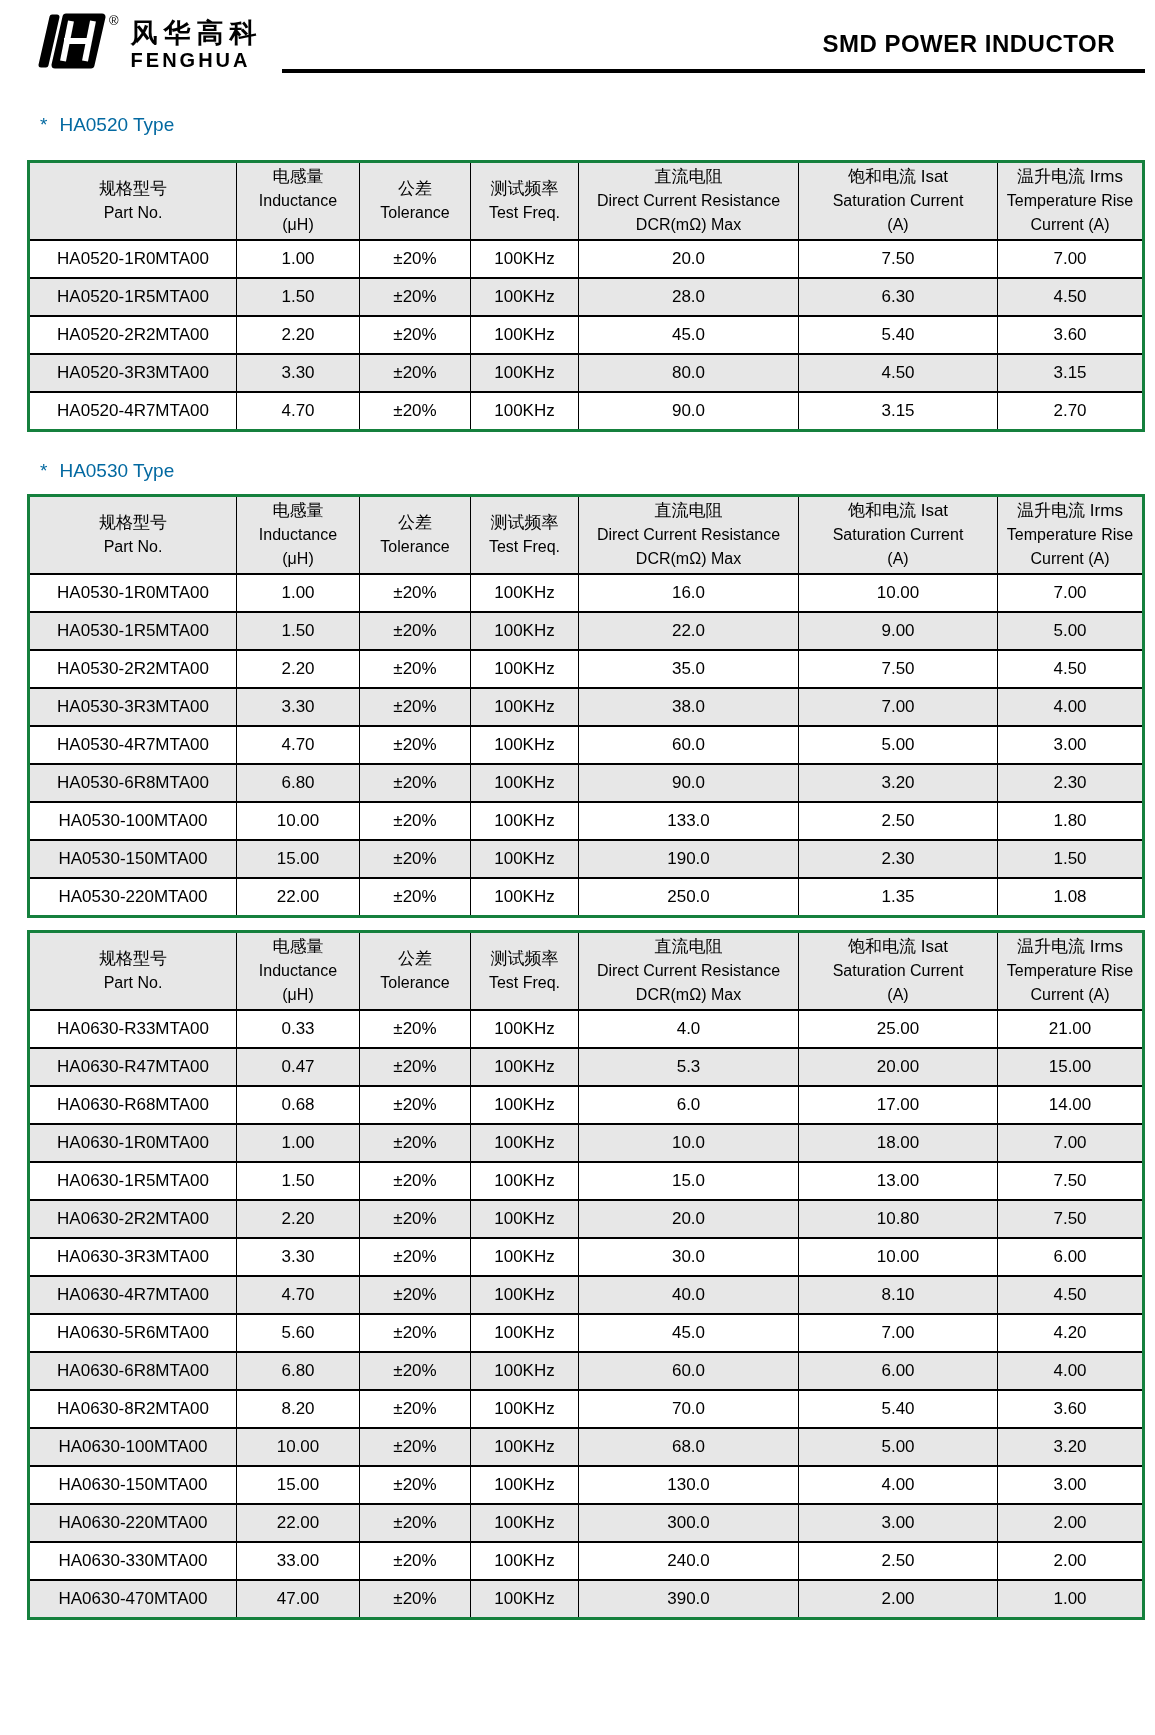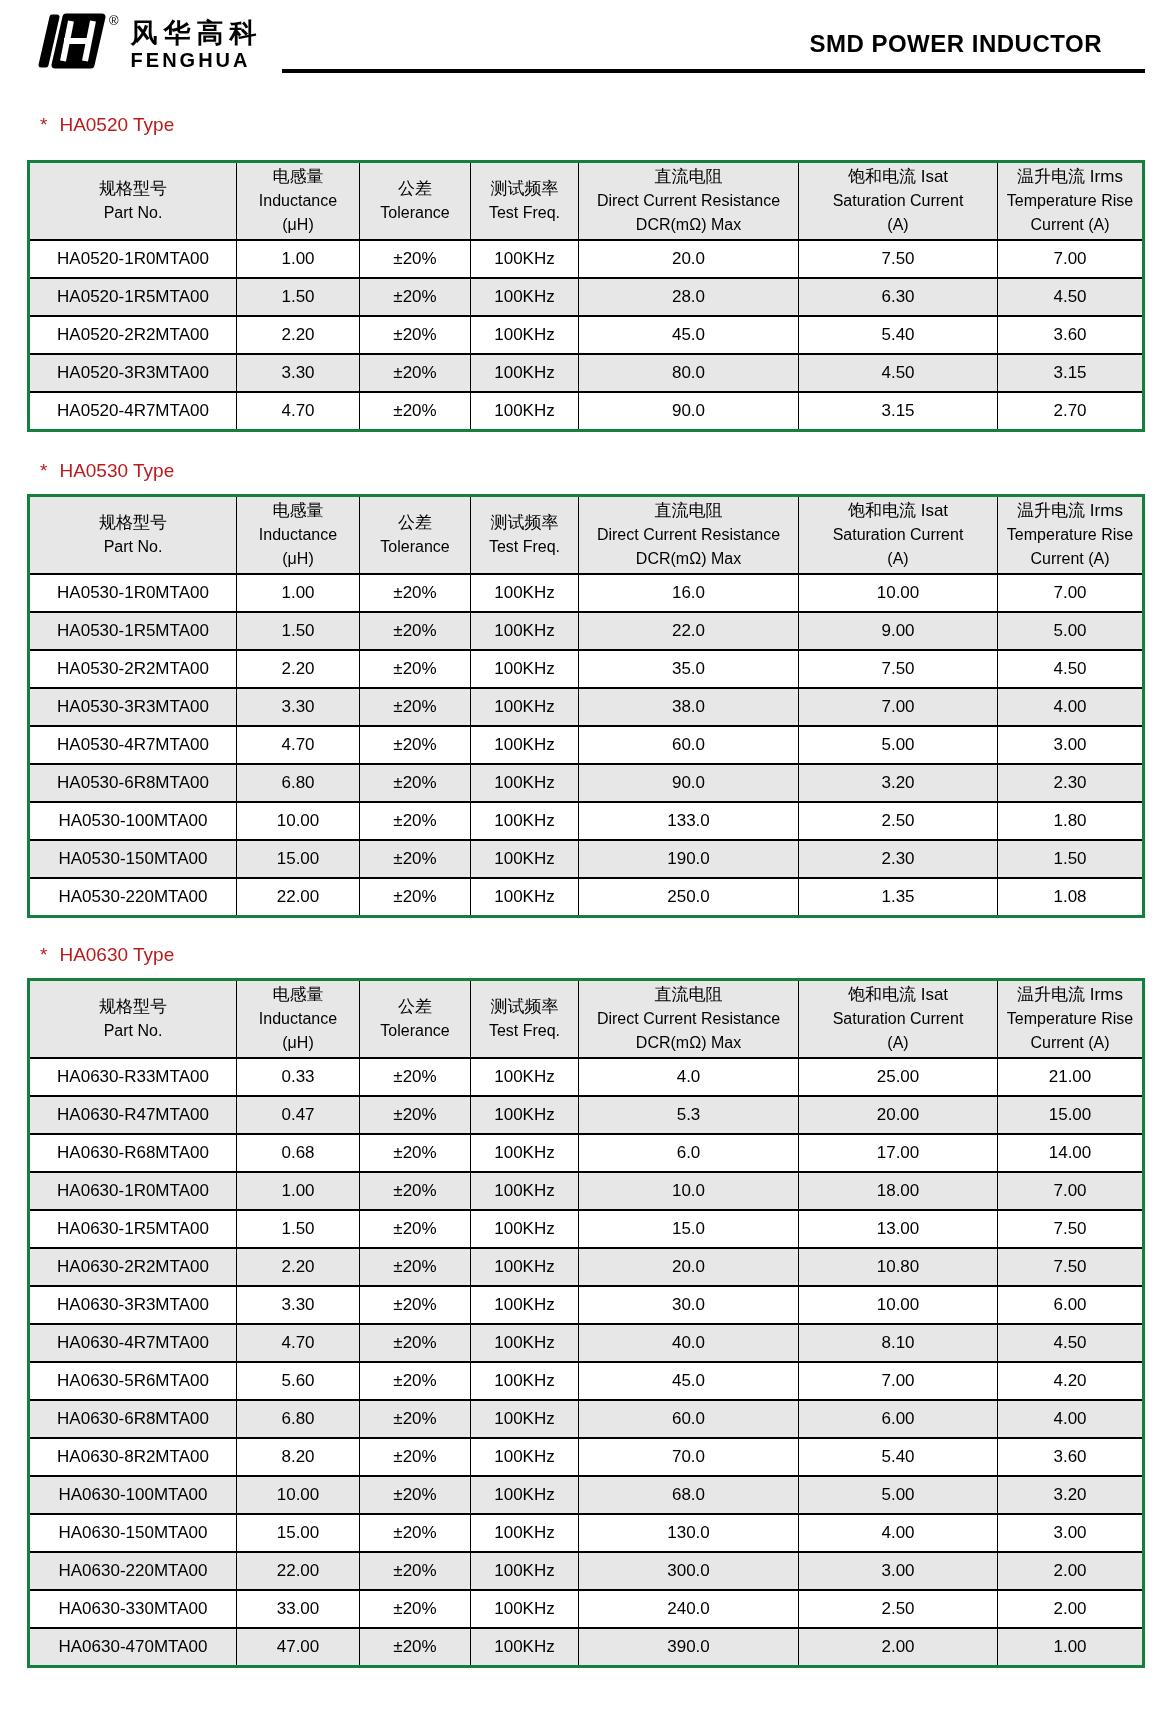--- a/index.html
+++ b/index.html
@@ -12,24 +12,24 @@
     overflow:hidden;
   }
   
   .hdr{position:relative;height:76px;}
   .logo{position:absolute;left:30px;top:12px;display:flex;align-items:flex-start;}
   .logo-mark{display:block;}
   .reg{font-size:13px;line-height:13px;margin:2px 4px 0 1px;}
   .logo-text{margin-left:8px;margin-top:6px;}
   .logo-cn{font-size:27px;font-weight:bold;letter-spacing:6px;line-height:30px;white-space:nowrap;}
   .logo-en{font-size:20px;font-weight:bold;letter-spacing:3px;line-height:25px;white-space:nowrap;}
-  .doc-title{position:absolute;right:53px;top:30px;font-size:24px;font-weight:bold;letter-spacing:0.5px;white-space:nowrap;}
+  .doc-title{position:absolute;right:40px;top:30px;font-size:24px;font-weight:bold;letter-spacing:0.5px;white-space:nowrap;}
   .rule{position:absolute;left:282px;right:10px;top:69px;height:4px;background:#000;}
   
-  .sec-title{margin:0 0 0 40px;font-size:19px;line-height:22px;color:#b91c1c;white-space:nowrap;}
+  .sec-title{margin:0 0 0 40px;font-size:19px;line-height:22px;color:#0369a1;white-space:nowrap;}
   .sec-title .star{display:inline-block;margin-right:12px;}
   .s1 .sec-title{margin-top:38px;} .s1 .spec-table{margin-top:24px;}
   .s2 .sec-title{margin-top:28px;} .s2 .spec-table{margin-top:12px;}
   .s3 .sec-title{margin-top:26px;} .s3 .spec-table{margin-top:12px;}
   
   .spec-table{
     margin-left:27px;
     width:1106px;
     table-layout:fixed;
     border-collapse:collapse;
@@ -293,23 +293,20 @@
             <td>100KHz</td>
             <td>250.0</td>
             <td>1.35</td>
             <td>1.08</td>
           </tr>
         </tbody>
       </table>
   </section>
 
   <section class="s3">
-    <div class="sec-title">
-      <span class="star">*</span><span>HA0630 Type</span>
-    </div>
     <table class="spec-table">
         <thead>
           <tr>
             <th>
               <div class="hl1">规格型号</div>
               <div class="hl2">Part No.</div>
             </th>
             <th>
               <div class="hl1">电感量</div>
               <div class="hl2">Inductance</div>

